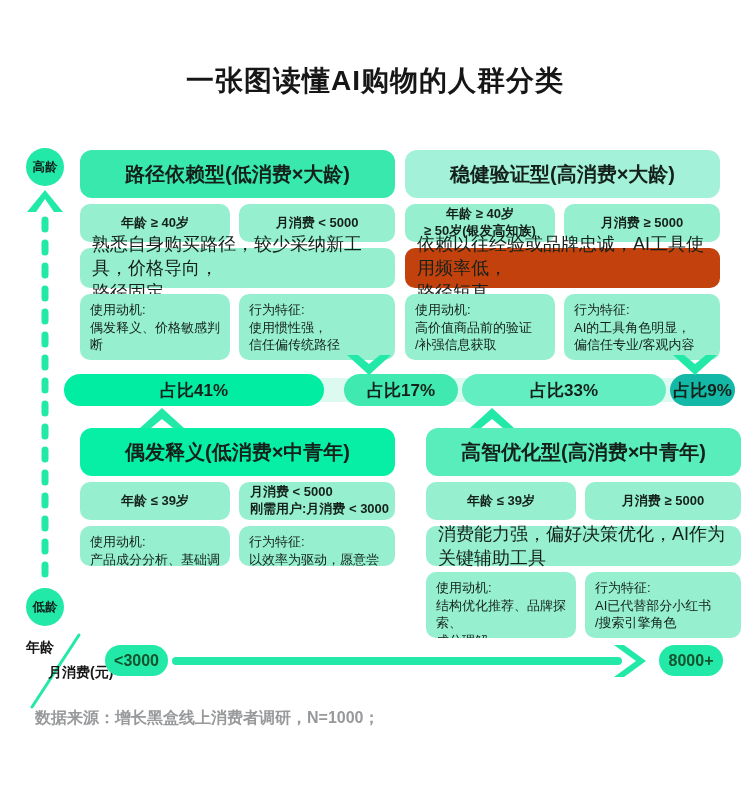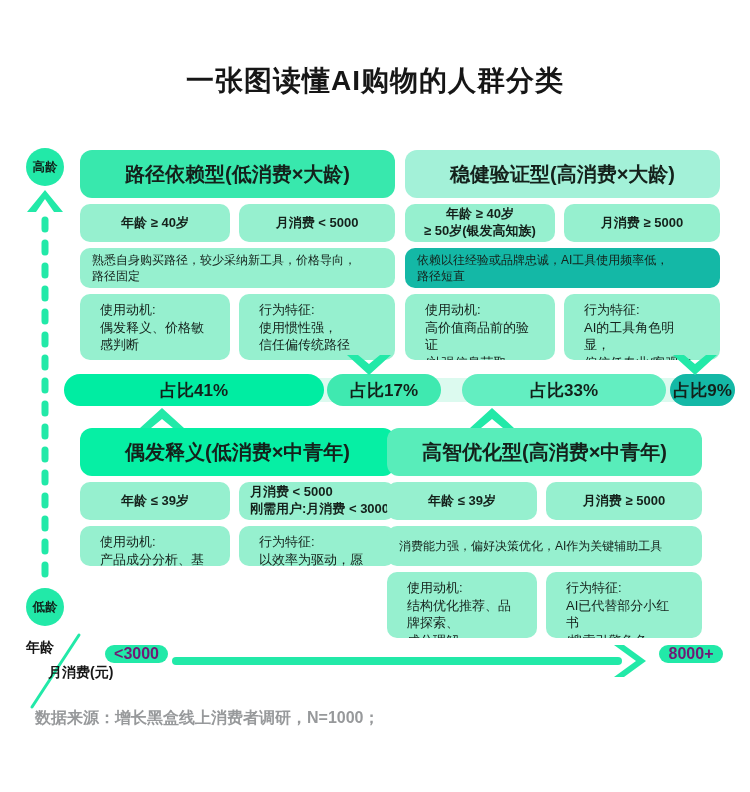--- a/index.html
+++ b/index.html
@@ -22,59 +22,59 @@
     font-size:20px;font-weight:700;color:#14211b;
   }
   .q-chip{
     border-radius:10px;display:flex;align-items:center;justify-content:center;
     font-size:13px;font-weight:600;text-align:center;white-space:pre-line;line-height:1.3;
     color:#14211b;
   }
   .q-chip.left{justify-content:flex-start;text-align:left;padding-left:11px;}
   .q-desc{
     grid-column:1/-1;border-radius:10px;display:flex;align-items:center;
-    padding:16px 12px;font-size:12px;font-weight:500;line-height:1.35;white-space:pre-line;
+    padding:16px 12px;font-size:18px;font-weight:500;line-height:1.35;white-space:pre-line;
     color:#14211b;
   }
   .q-sub{
-    border-radius:10px;padding:7px 20px;font-size:13px;font-weight:500;line-height:1.36;
+    border-radius:10px;padding:7px 10px;font-size:13px;font-weight:500;line-height:1.36;
     white-space:pre-line;box-sizing:border-box;overflow:hidden;color:#14211b;
   }
   #q0{left:80px;top:150px;} #q1{left:405px;top:150px;}
-  #q2{left:80px;top:428px;} #q3{left:387px;top:428px;}
+  #q2{left:80px;top:428px;} #q3{left:426px;top:428px;}
   
   .band-track{position:absolute;left:80px;top:378px;width:655px;height:24px;border-radius:12px;}
   .share-pill{
     position:absolute;top:374px;height:32px;border-radius:16px;
     display:flex;align-items:center;justify-content:center;
     font-size:17px;font-weight:700;color:#12211a;
   }
-  #p41{left:64px;width:260px;} #p17{left:327px;width:114px;}
+  #p41{left:64px;width:260px;} #p17{left:344px;width:114px;}
   #p33{left:462px;width:204px;} #p9{left:670px;width:65px;}
   .chev{position:absolute;width:44px;height:20px;}
   #chev-down-1{left:347px;top:355px;} #chev-down-2{left:673px;top:355px;}
   #chev-up-1{left:140px;top:408px;}  #chev-up-2{left:470px;top:408px;}
   
   .axis-circle{
     position:absolute;left:26px;width:38px;height:38px;border-radius:50%;
     display:flex;align-items:center;justify-content:center;
     font-size:12.5px;font-weight:700;color:#10231b;
   }
   #age-high{top:148px;} #age-low{top:588px;}
   #age-arrow{position:absolute;left:27px;top:186px;width:36px;height:26px;}
   #age-dash{position:absolute;left:38px;top:214px;width:14px;height:374px;}
   
   .axis-name{position:absolute;font-size:14px;font-weight:700;color:#161616;}
   #age-name{left:26px;top:639px;}
   #spend-name{left:48px;top:664px;}
   #axis-slash{position:absolute;left:24px;top:630px;width:60px;height:82px;}
   .spend-pill{
-    position:absolute;top:645px;height:18px;border-radius:16px;
+    position:absolute;top:645px;height:31px;border-radius:16px;
     display:flex;align-items:center;justify-content:center;
-    font-size:16px;font-weight:700;color:#701a75;
+    font-size:16px;font-weight:700;color:#14532d;
   }
   #spend-min{left:105px;width:63px;} #spend-max{left:659px;width:64px;}
   #spend-line{position:absolute;left:172px;top:657px;width:450px;height:8px;border-radius:4px;}
   #spend-arrowhead{position:absolute;left:612px;top:645px;width:44px;height:32px;}
   
   .source{position:absolute;left:35px;top:708px;font-size:16px;font-weight:700;color:#97999b;}
 </style>
 </head>
 <body>
 
@@ -102,21 +102,21 @@
     <div class="q-sub" style="background: rgb(150, 240, 207);">行为特征:
 使用惯性强，
 信任偏传统路径</div>
   </div>
 
   <div class="quad" id="q1">
     <div class="q-header" style="background: rgb(163, 241, 216);">稳健验证型(高消费×大龄)</div>
     <div class="q-chip" style="background: rgb(150, 240, 207);">年龄 ≥ 40岁
 ≥ 50岁(银发高知族)</div>
     <div class="q-chip" style="background: rgb(150, 240, 207);">月消费 ≥ 5000</div>
-    <div class="q-desc" style="background: #14b8a6;">依赖以往经验或品牌忠诚，AI工具使用频率低，
+    <div class="q-desc" style="background: #c2410c;">依赖以往经验或品牌忠诚，AI工具使用频率低，
 路径短直</div>
     <div class="q-sub" style="background: rgb(150, 240, 207);">使用动机:
 高价值商品前的验证
 /补强信息获取</div>
     <div class="q-sub" style="background: rgb(150, 240, 207);">行为特征:
 AI的工具角色明显，
 偏信任专业/客观内容</div>
   </div>
 
   <div class="band-track" style="background: rgb(220, 250, 239);"></div>

